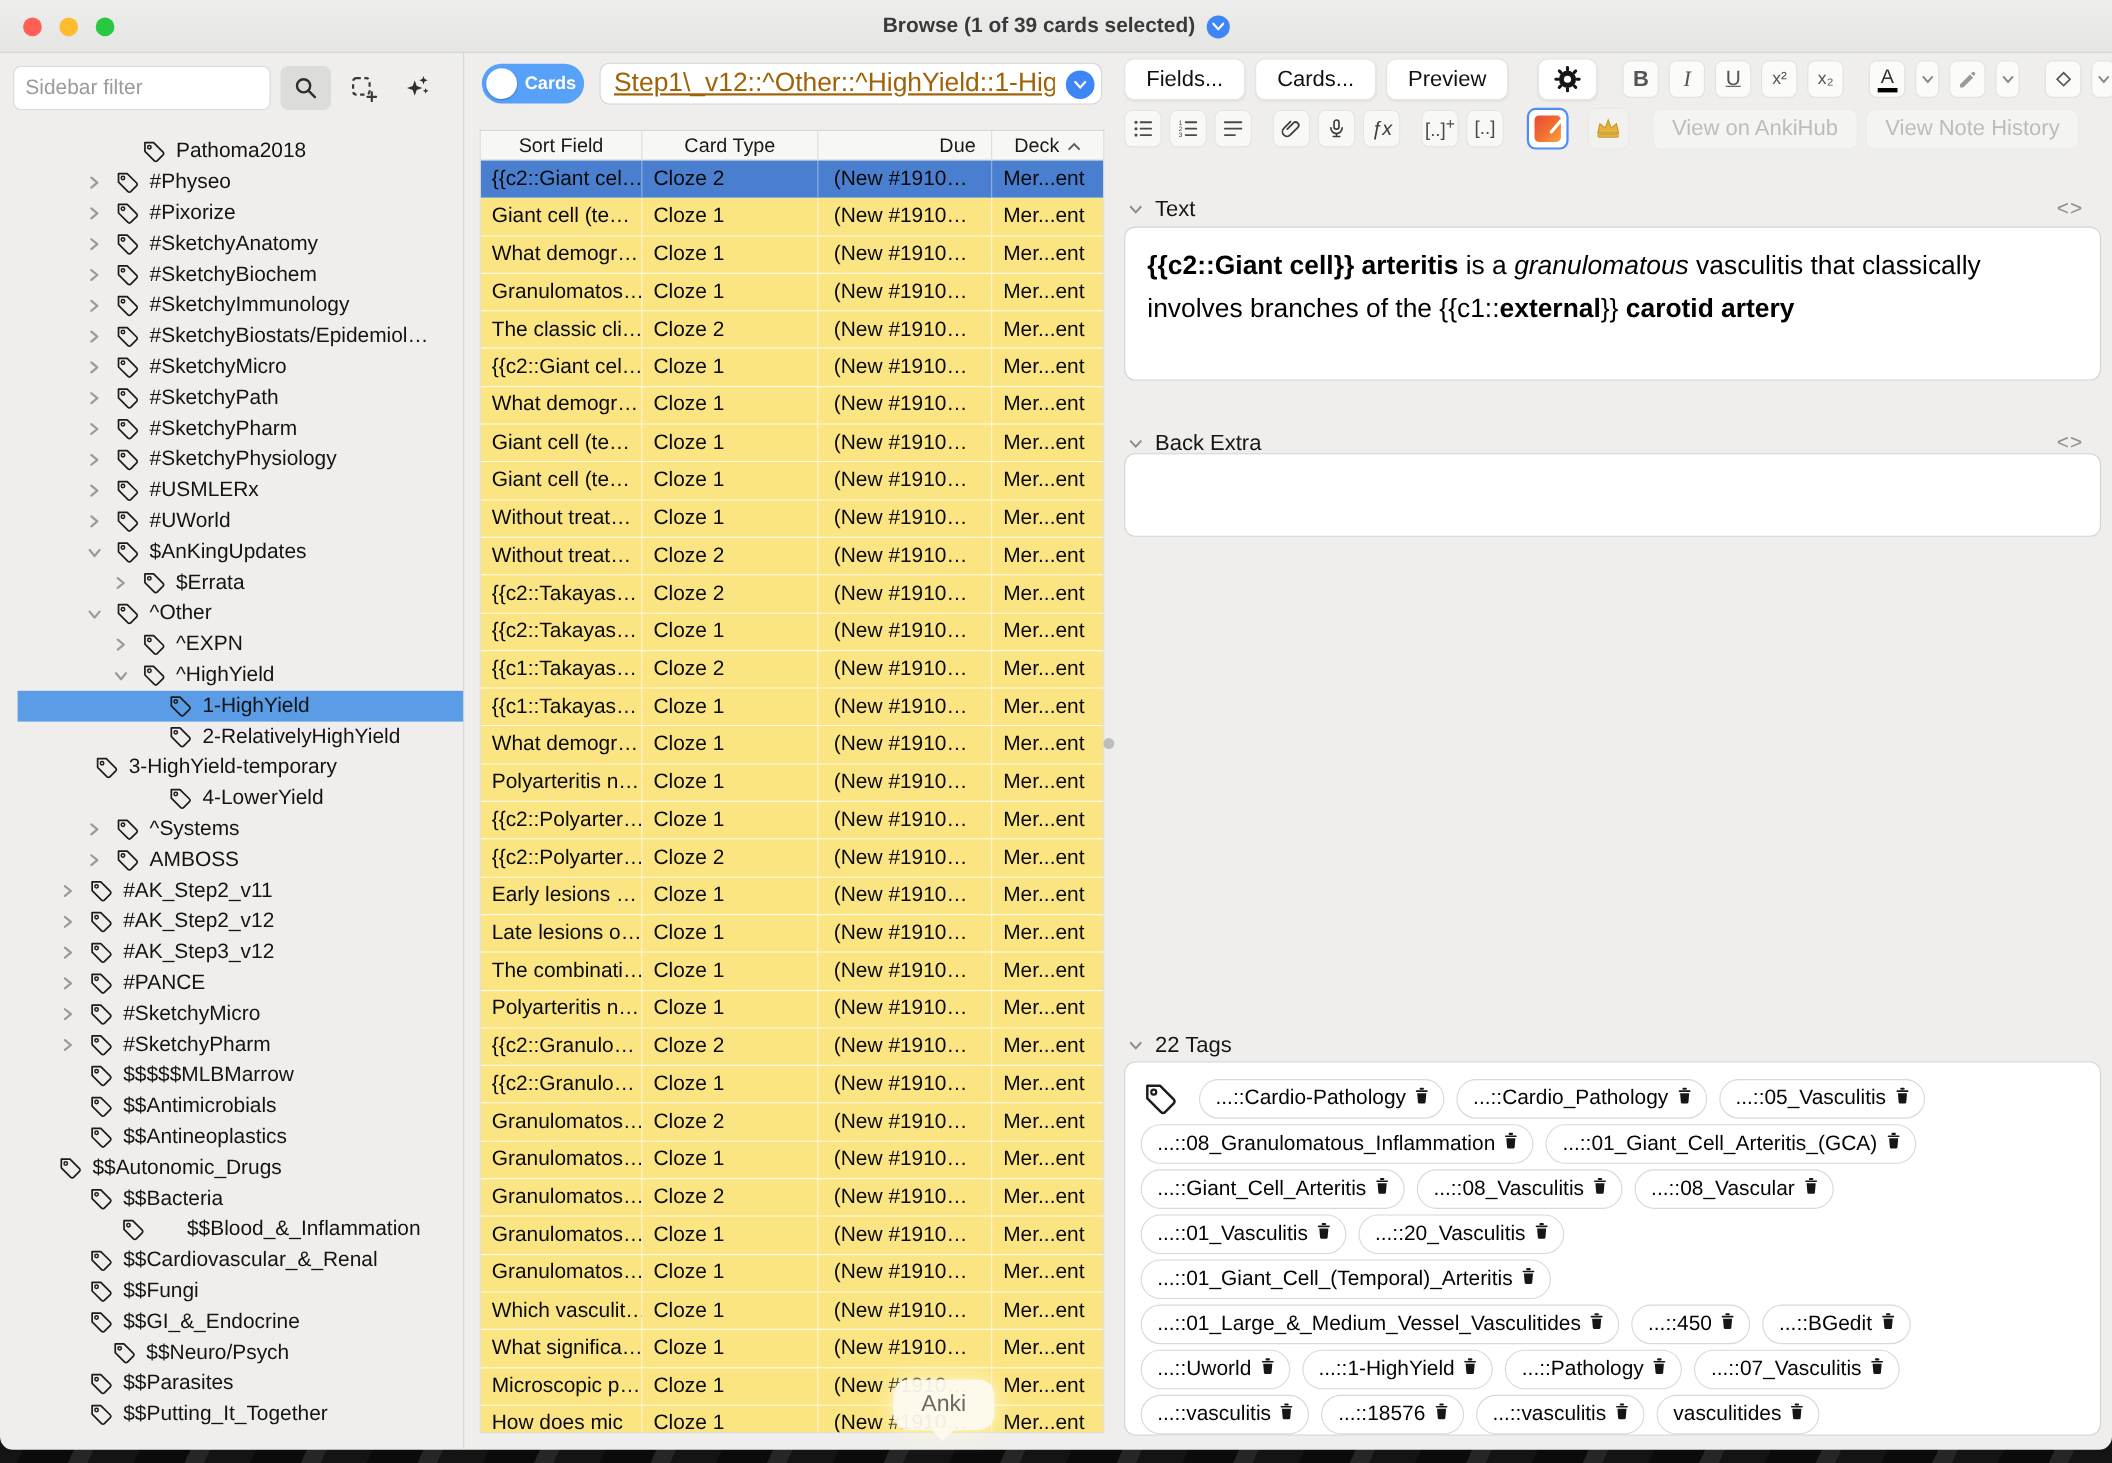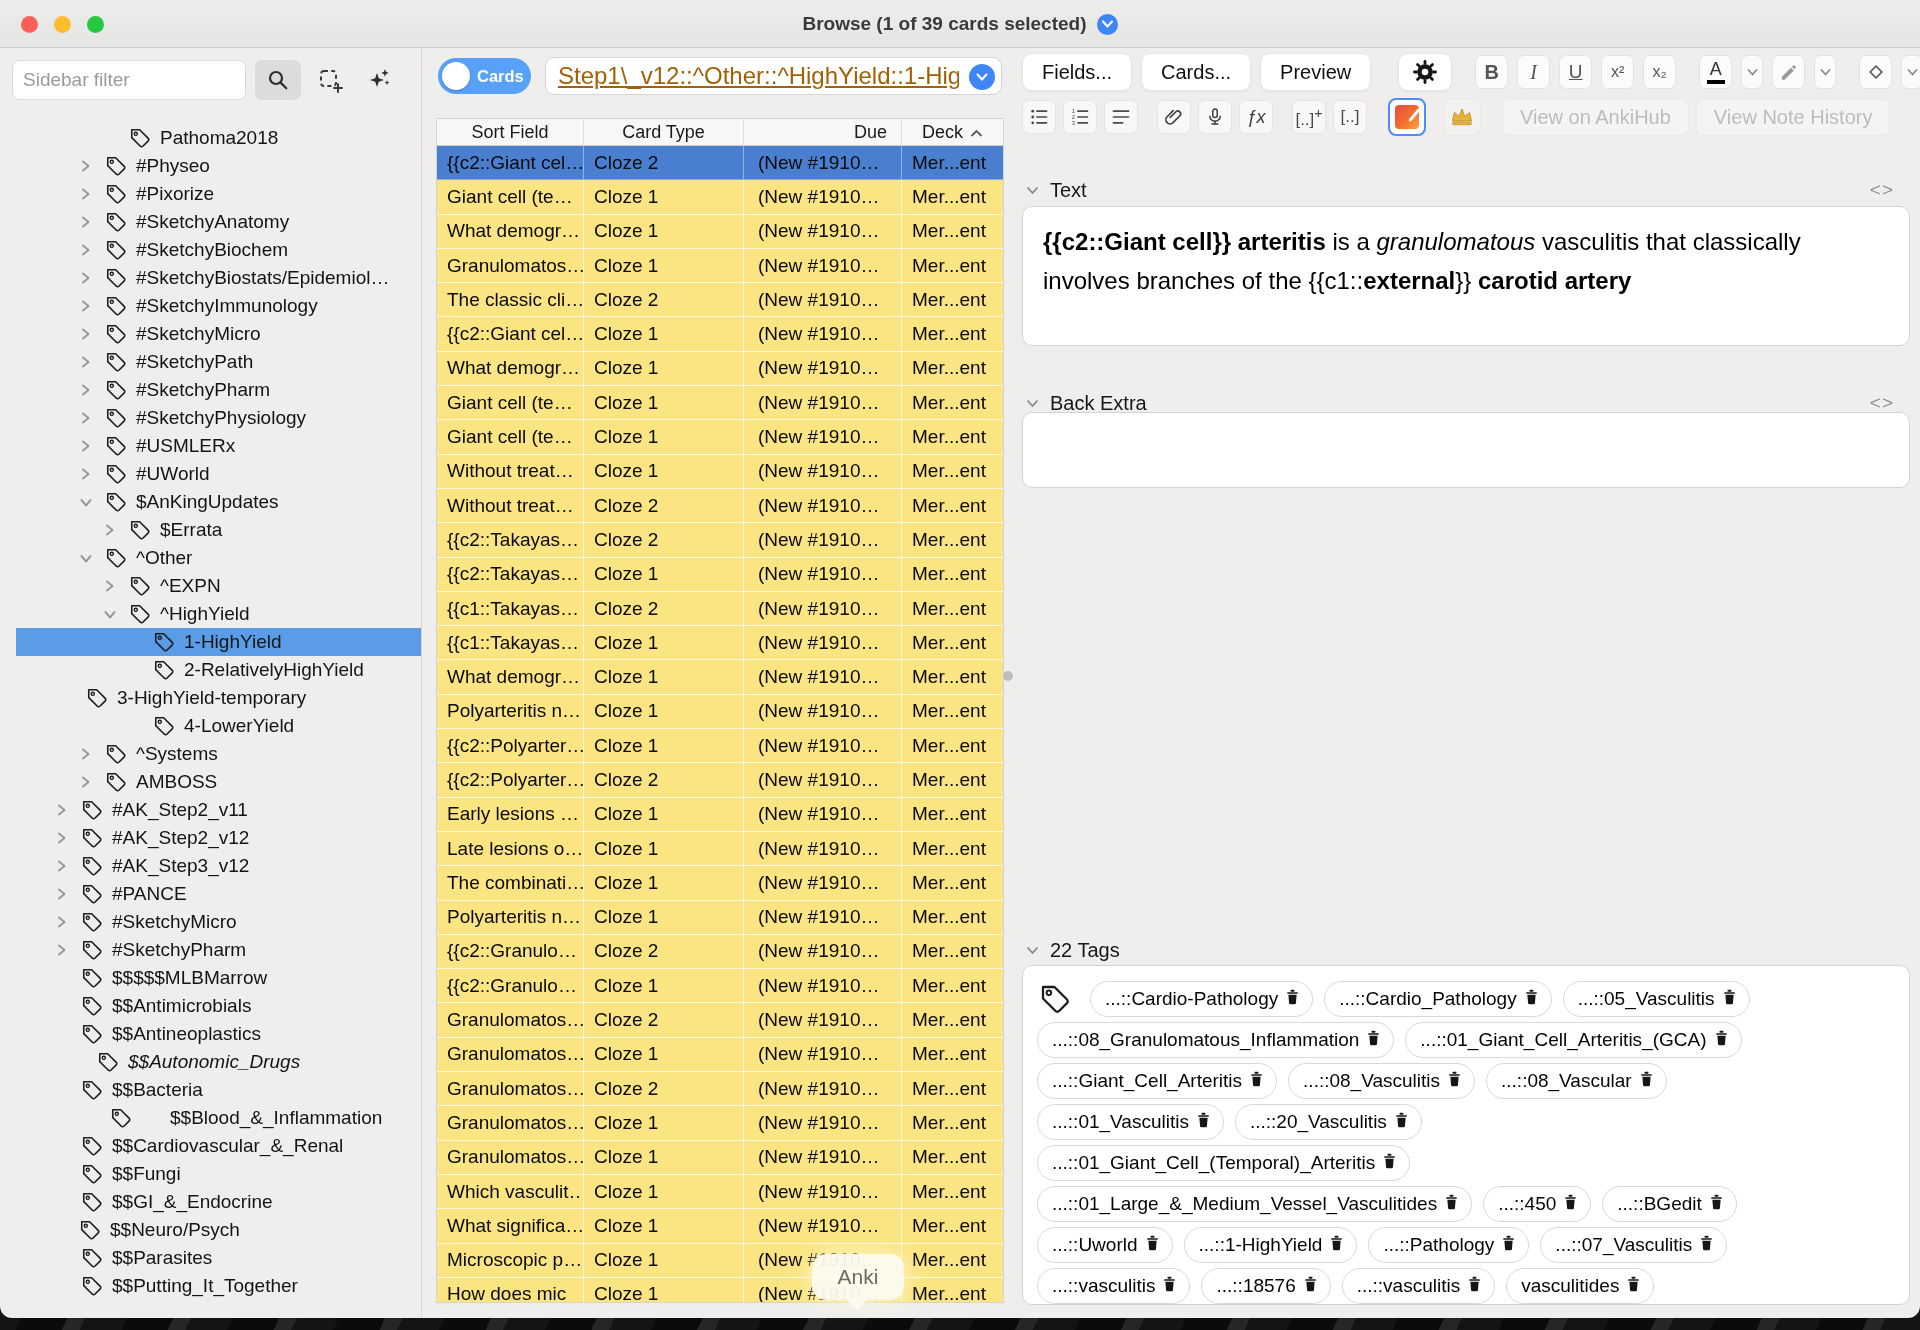--- a/index.html
+++ b/index.html
@@ -248,33 +248,33 @@
         <div class="tree-item" style="padding-left: 79px;">
           <span class="chev-slot">
             <svg width="13" height="14" viewBox="0 0 13 14">
               <path d="M4 2.5l5.5 4.5L4 11.5" stroke="#9a9a9a" stroke-width="2" fill="none" stroke-linecap="round" stroke-linejoin="round"></path>
             </svg>
           </span>
           <span class="tag-ico"><svg width="100%" height="100%" viewBox="0 0 24 24">
               <path d="M3 3h8.6l9.4 9.4a1.9 1.9 0 0 1 0 2.7l-5.9 5.9a1.9 1.9 0 0 1-2.7 0L3 11.6V3z" fill="none" stroke="#1c1c1c" stroke-width="1.7" stroke-linejoin="round"></path>
               <circle cx="7.4" cy="7.4" r="1.7" fill="none" stroke="#1c1c1c" stroke-width="1.5"></circle>
             </svg></span>
+          <span class="tree-label">#SketchyImmunology</span>
+        </div>
+        <div class="tree-item" style="padding-left: 79px;">
+          <span class="chev-slot">
+            <svg width="13" height="14" viewBox="0 0 13 14">
+              <path d="M4 2.5l5.5 4.5L4 11.5" stroke="#9a9a9a" stroke-width="2" fill="none" stroke-linecap="round" stroke-linejoin="round"></path>
+            </svg>
+          </span>
+          <span class="tag-ico"><svg width="100%" height="100%" viewBox="0 0 24 24">
+              <path d="M3 3h8.6l9.4 9.4a1.9 1.9 0 0 1 0 2.7l-5.9 5.9a1.9 1.9 0 0 1-2.7 0L3 11.6V3z" fill="none" stroke="#1c1c1c" stroke-width="1.7" stroke-linejoin="round"></path>
+              <circle cx="7.4" cy="7.4" r="1.7" fill="none" stroke="#1c1c1c" stroke-width="1.5"></circle>
+            </svg></span>
           <span class="tree-label">#SketchyBiostats/Epidemiol…</span>
-        </div>
-        <div class="tree-item" style="padding-left: 79px;">
-          <span class="chev-slot">
-            <svg width="13" height="14" viewBox="0 0 13 14">
-              <path d="M4 2.5l5.5 4.5L4 11.5" stroke="#9a9a9a" stroke-width="2" fill="none" stroke-linecap="round" stroke-linejoin="round"></path>
-            </svg>
-          </span>
-          <span class="tag-ico"><svg width="100%" height="100%" viewBox="0 0 24 24">
-              <path d="M3 3h8.6l9.4 9.4a1.9 1.9 0 0 1 0 2.7l-5.9 5.9a1.9 1.9 0 0 1-2.7 0L3 11.6V3z" fill="none" stroke="#1c1c1c" stroke-width="1.7" stroke-linejoin="round"></path>
-              <circle cx="7.4" cy="7.4" r="1.7" fill="none" stroke="#1c1c1c" stroke-width="1.5"></circle>
-            </svg></span>
-          <span class="tree-label">#SketchyImmunology</span>
         </div>
         <div class="tree-item" style="padding-left: 79px;">
           <span class="chev-slot">
             <svg width="13" height="14" viewBox="0 0 13 14">
               <path d="M4 2.5l5.5 4.5L4 11.5" stroke="#9a9a9a" stroke-width="2" fill="none" stroke-linecap="round" stroke-linejoin="round"></path>
             </svg>
           </span>
           <span class="tag-ico"><svg width="100%" height="100%" viewBox="0 0 24 24">
               <path d="M3 3h8.6l9.4 9.4a1.9 1.9 0 0 1 0 2.7l-5.9 5.9a1.9 1.9 0 0 1-2.7 0L3 11.6V3z" fill="none" stroke="#1c1c1c" stroke-width="1.7" stroke-linejoin="round"></path>
               <circle cx="7.4" cy="7.4" r="1.7" fill="none" stroke="#1c1c1c" stroke-width="1.5"></circle>
@@ -546,21 +546,21 @@
           <span class="tree-label">$$Antimicrobials</span>
         </div>
         <div class="tree-item" style="padding-left: 55px;">
           <span class="chev-slot"></span>
           <span class="tag-ico"><svg width="100%" height="100%" viewBox="0 0 24 24">
               <path d="M3 3h8.6l9.4 9.4a1.9 1.9 0 0 1 0 2.7l-5.9 5.9a1.9 1.9 0 0 1-2.7 0L3 11.6V3z" fill="none" stroke="#1c1c1c" stroke-width="1.7" stroke-linejoin="round"></path>
               <circle cx="7.4" cy="7.4" r="1.7" fill="none" stroke="#1c1c1c" stroke-width="1.5"></circle>
             </svg></span>
           <span class="tree-label">$$Antineoplastics</span>
         </div>
-        <div class="tree-item" style="padding-left: 71px; font-style: italic;">
+        <div class="tree-item" style="padding-left: 27px;">
           <span class="chev-slot"></span>
           <span class="tag-ico"><svg width="100%" height="100%" viewBox="0 0 24 24">
               <path d="M3 3h8.6l9.4 9.4a1.9 1.9 0 0 1 0 2.7l-5.9 5.9a1.9 1.9 0 0 1-2.7 0L3 11.6V3z" fill="none" stroke="#1c1c1c" stroke-width="1.7" stroke-linejoin="round"></path>
               <circle cx="7.4" cy="7.4" r="1.7" fill="none" stroke="#1c1c1c" stroke-width="1.5"></circle>
             </svg></span>
           <span class="tree-label">$$Autonomic_Drugs</span>
         </div>
         <div class="tree-item" style="padding-left: 55px;">
           <span class="chev-slot"></span>
           <span class="tag-ico"><svg width="100%" height="100%" viewBox="0 0 24 24">
@@ -594,21 +594,21 @@
           <span class="tree-label">$$Fungi</span>
         </div>
         <div class="tree-item" style="padding-left: 55px;">
           <span class="chev-slot"></span>
           <span class="tag-ico"><svg width="100%" height="100%" viewBox="0 0 24 24">
               <path d="M3 3h8.6l9.4 9.4a1.9 1.9 0 0 1 0 2.7l-5.9 5.9a1.9 1.9 0 0 1-2.7 0L3 11.6V3z" fill="none" stroke="#1c1c1c" stroke-width="1.7" stroke-linejoin="round"></path>
               <circle cx="7.4" cy="7.4" r="1.7" fill="none" stroke="#1c1c1c" stroke-width="1.5"></circle>
             </svg></span>
           <span class="tree-label">$$GI_&amp;_Endocrine</span>
         </div>
-        <div class="tree-item" style="padding-left: 53px;">
+        <div class="tree-item" style="padding-left: 76px;">
           <span class="chev-slot"></span>
           <span class="tag-ico"><svg width="100%" height="100%" viewBox="0 0 24 24">
               <path d="M3 3h8.6l9.4 9.4a1.9 1.9 0 0 1 0 2.7l-5.9 5.9a1.9 1.9 0 0 1-2.7 0L3 11.6V3z" fill="none" stroke="#1c1c1c" stroke-width="1.7" stroke-linejoin="round"></path>
               <circle cx="7.4" cy="7.4" r="1.7" fill="none" stroke="#1c1c1c" stroke-width="1.5"></circle>
             </svg></span>
           <span class="tree-label">$$Neuro/Psych</span>
         </div>
         <div class="tree-item" style="padding-left: 55px;">
           <span class="chev-slot"></span>
           <span class="tag-ico"><svg width="100%" height="100%" viewBox="0 0 24 24">

